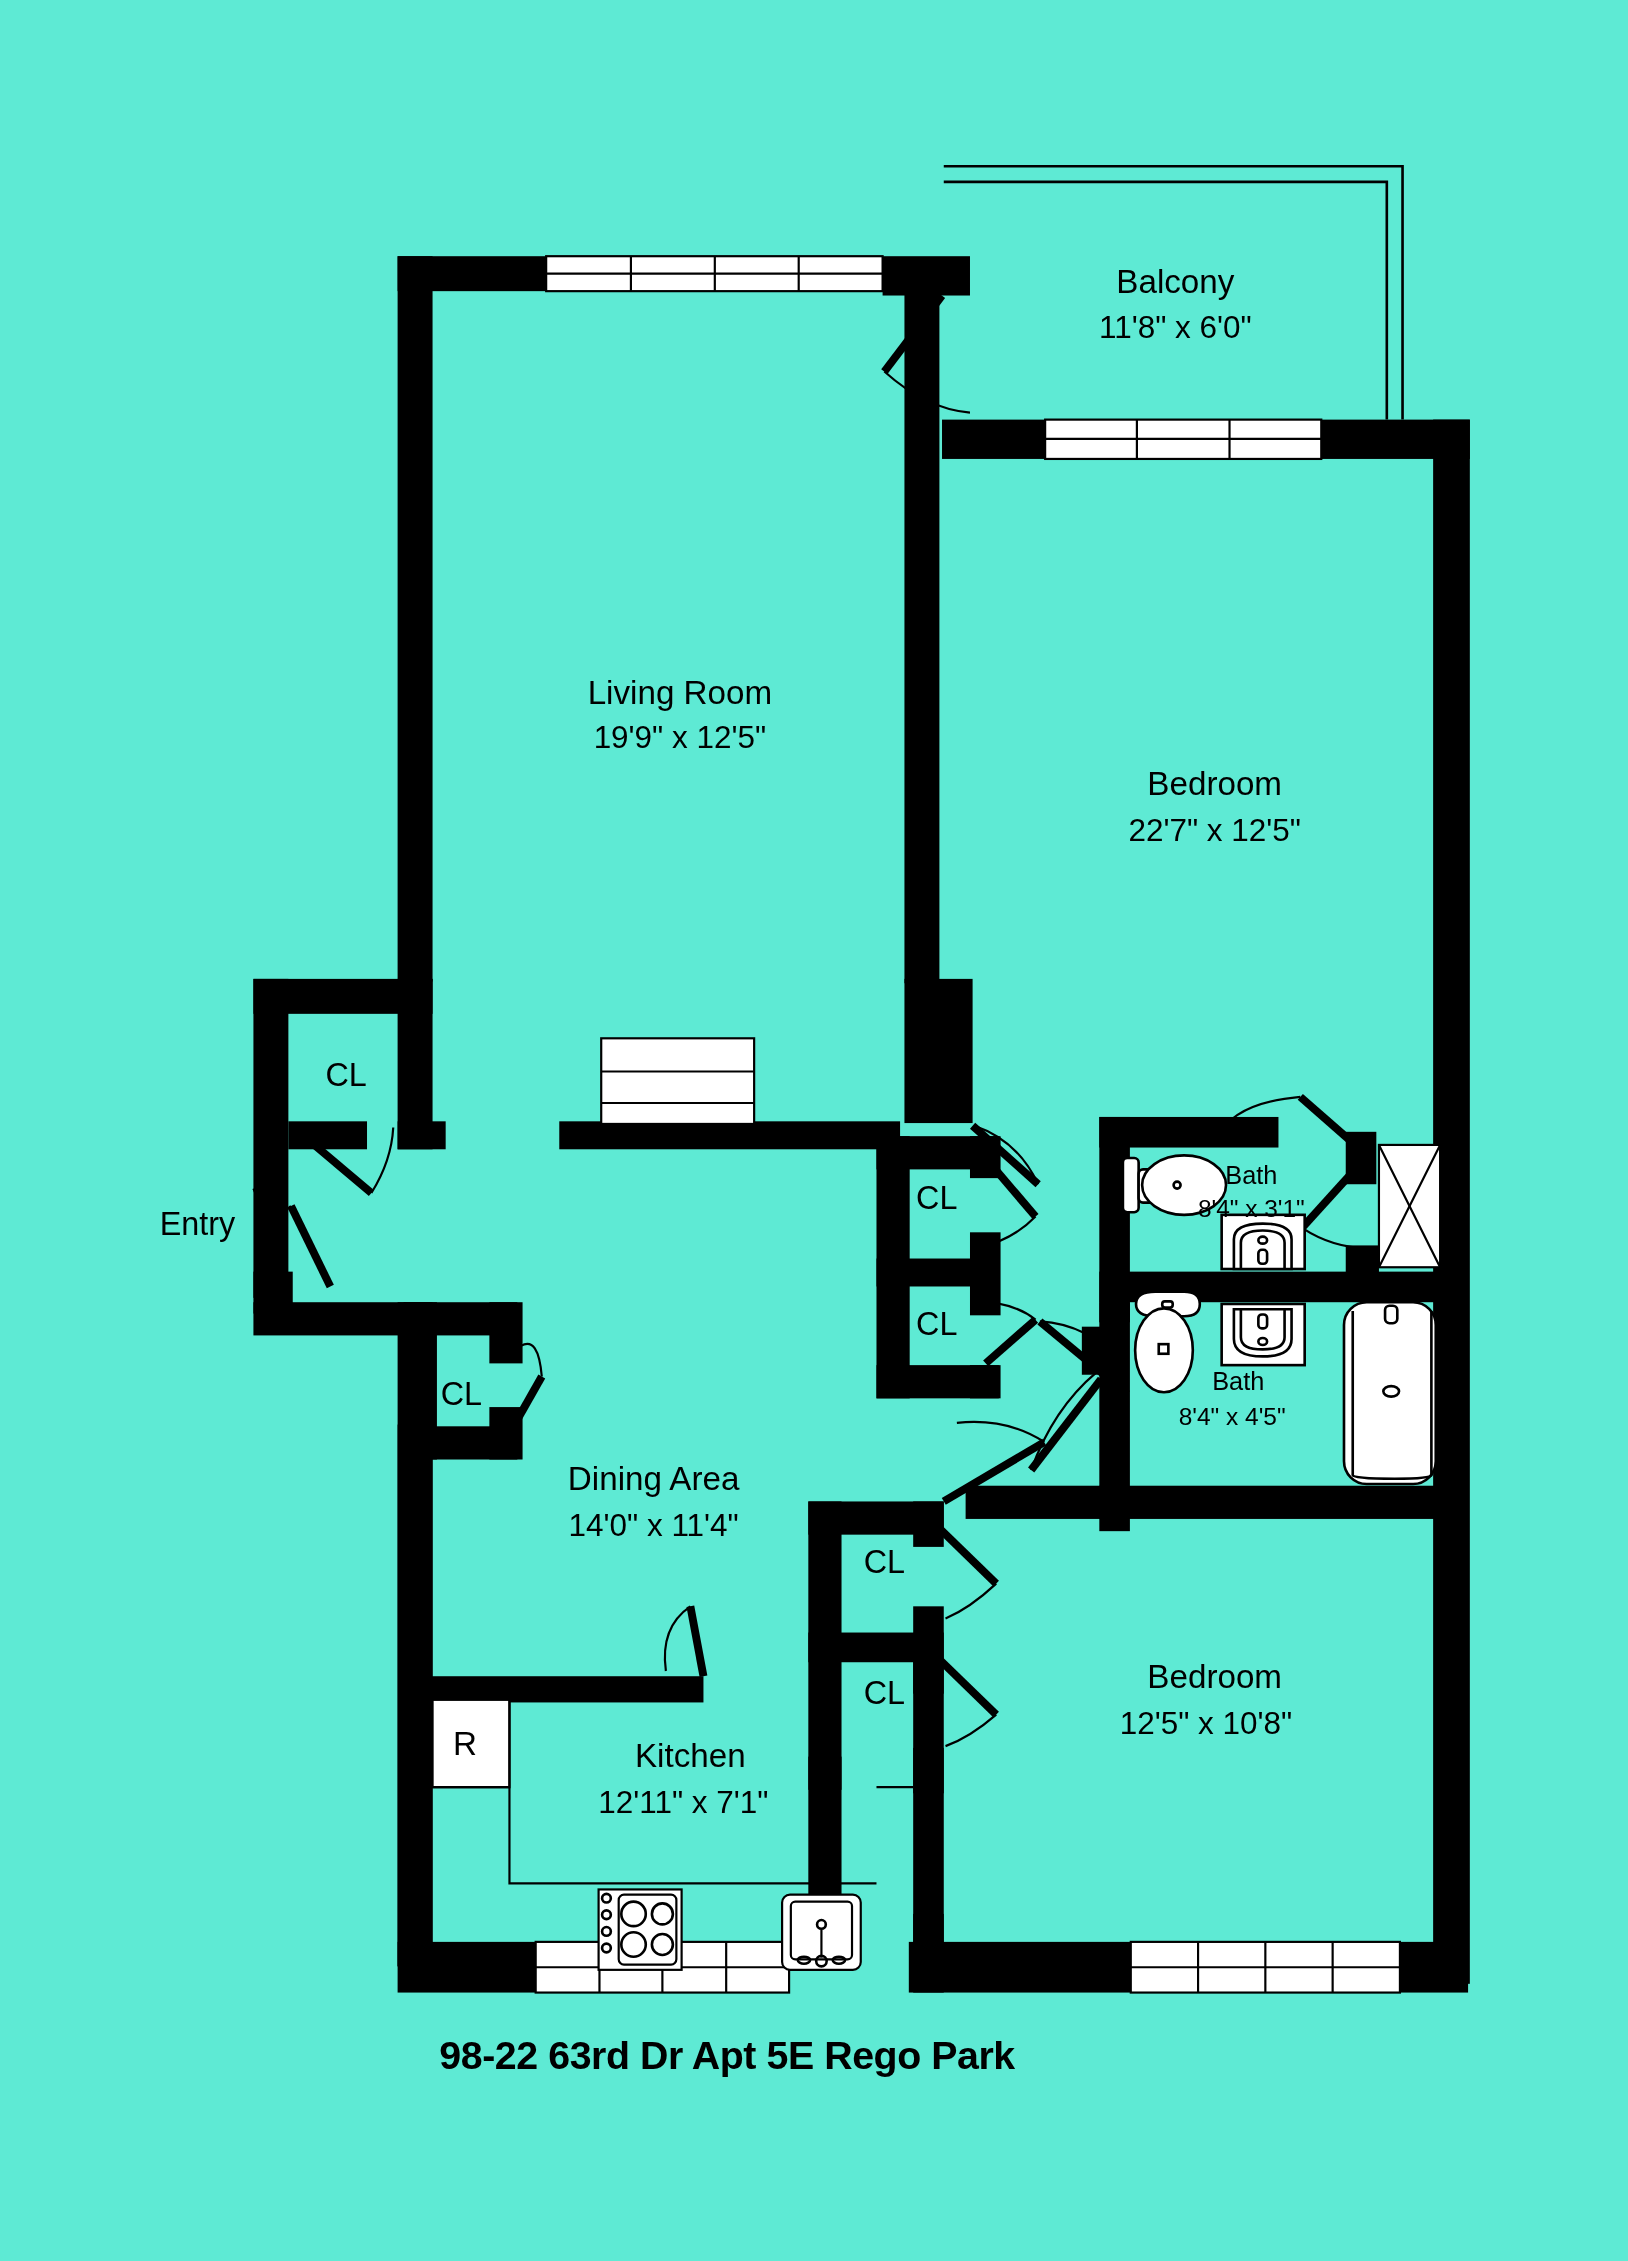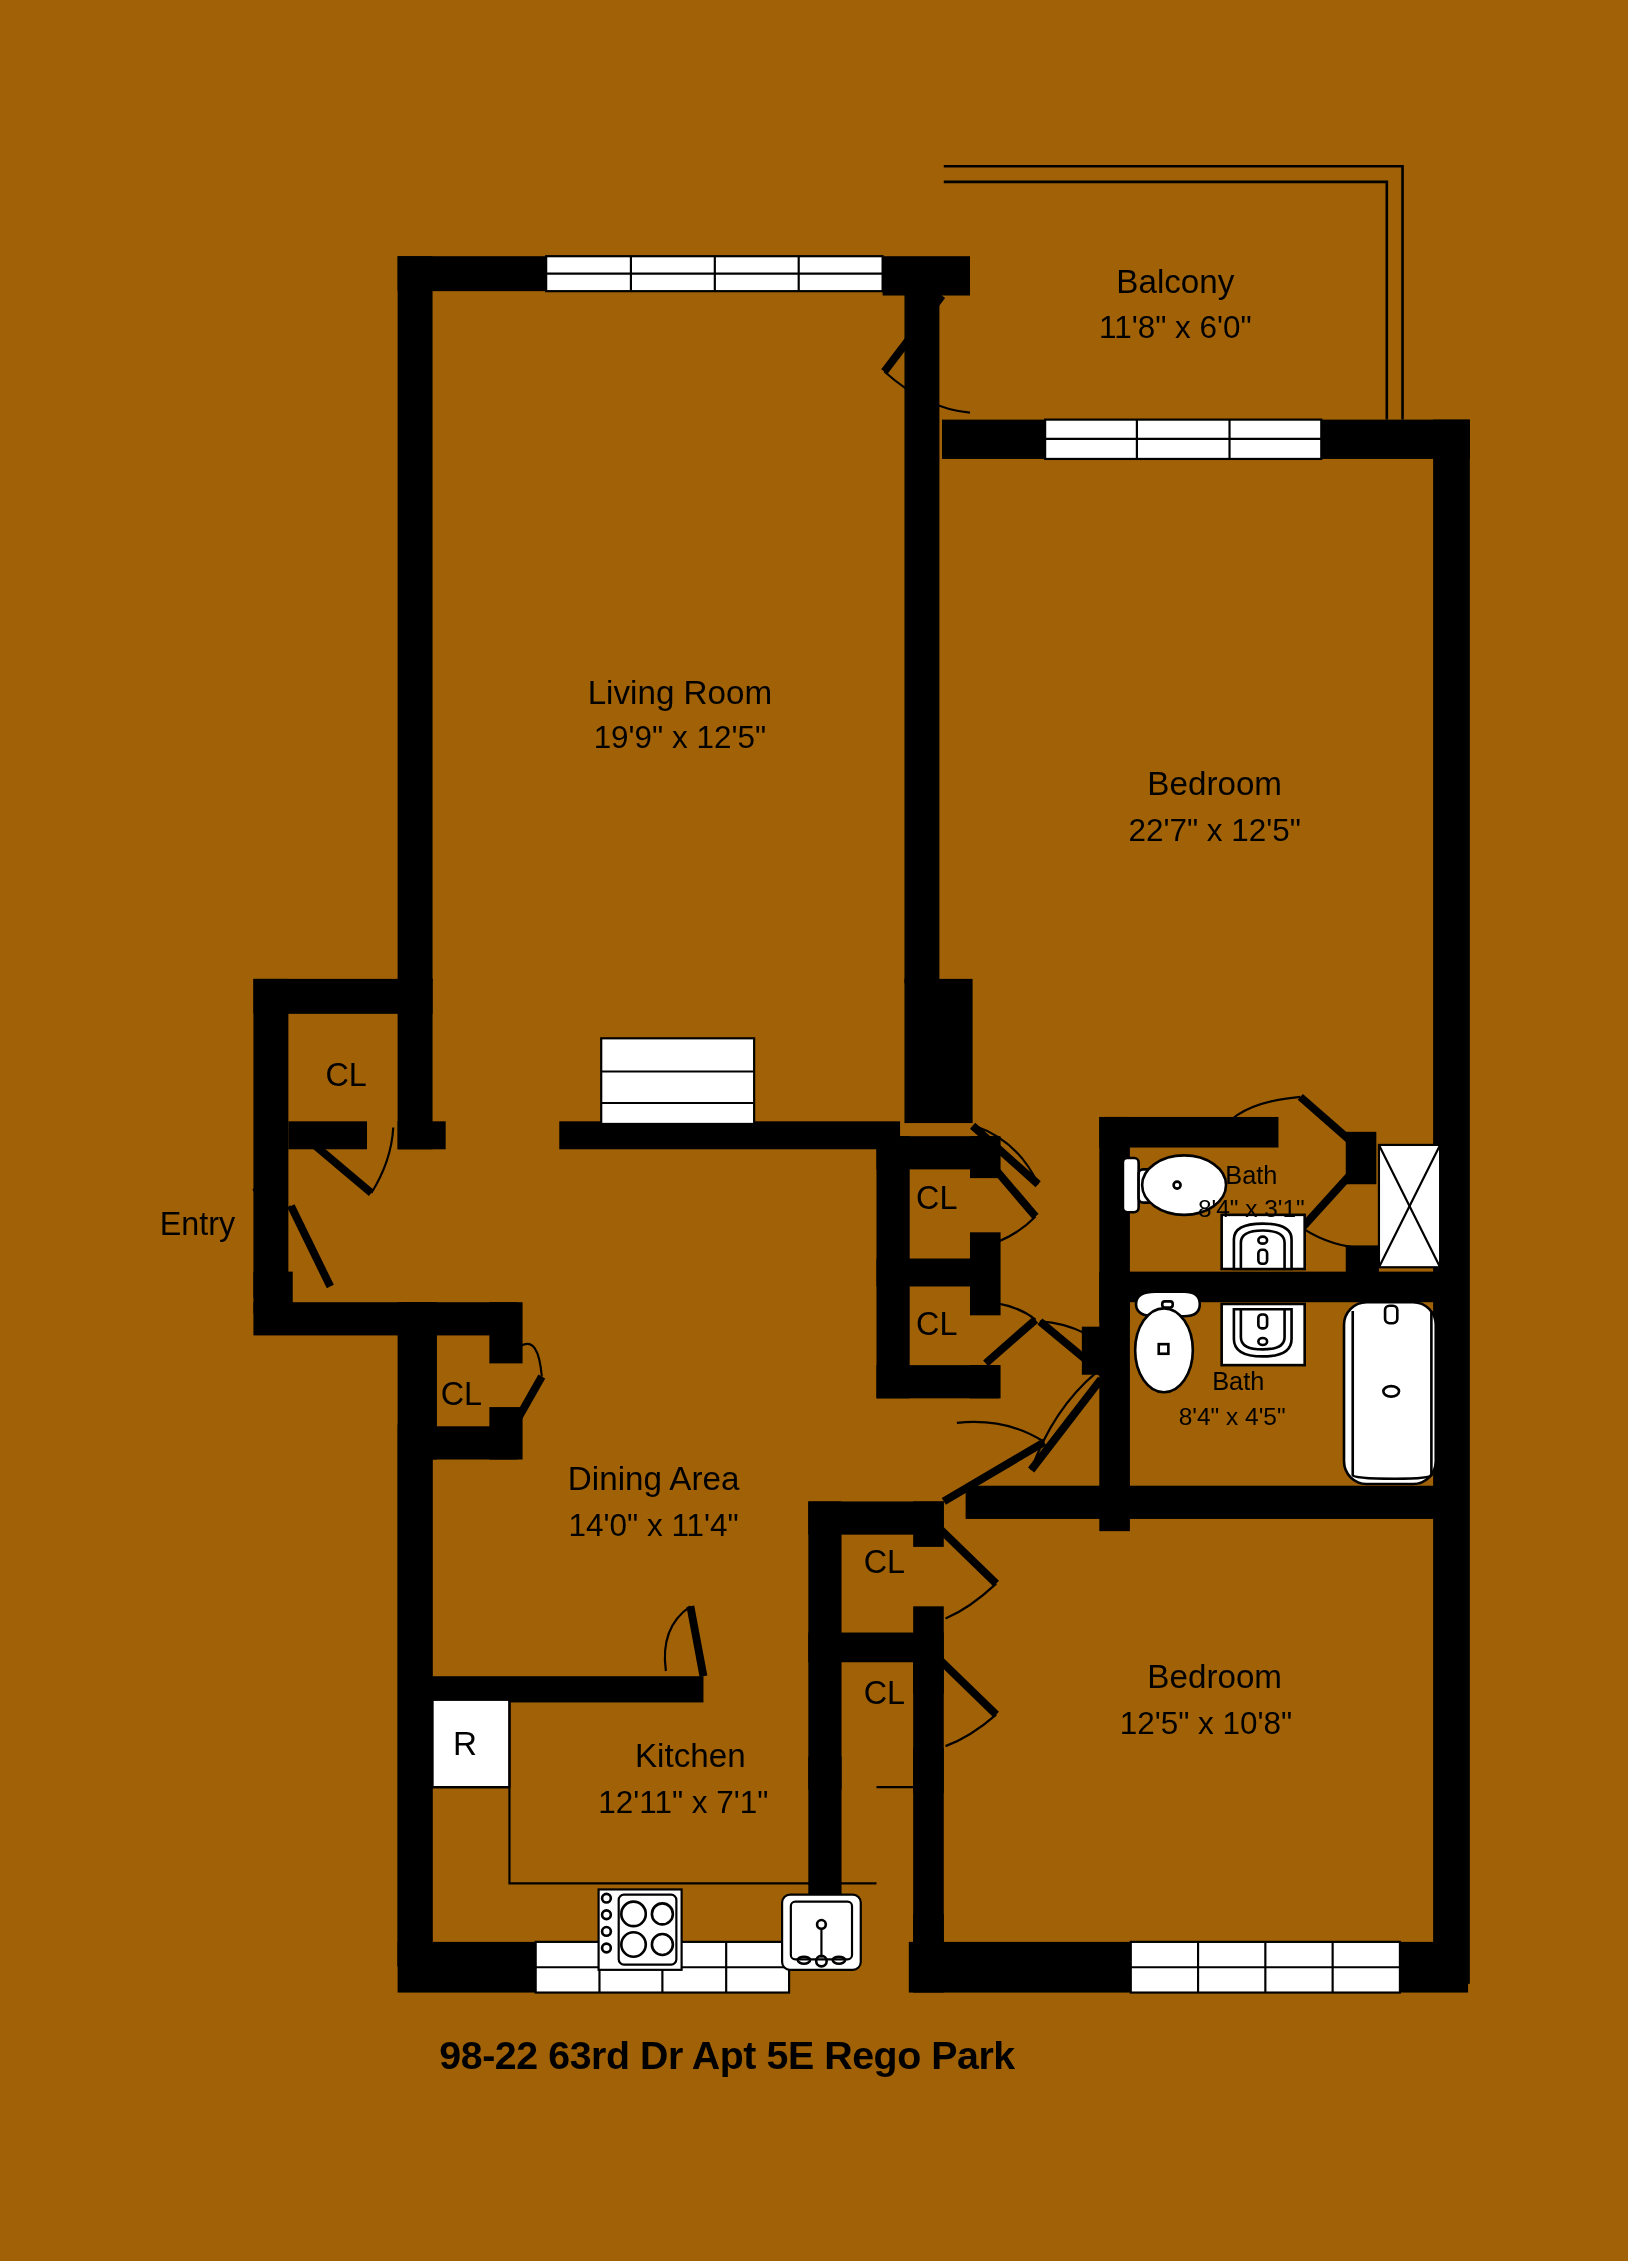--- a/index.html
+++ b/index.html
@@ -10,21 +10,21 @@
   body {
     width: 1628px;
     height: 2261px;
     font-family: "Liberation Sans", sans-serif;
     overflow: hidden;
   }
   #plan-root {
     position: relative;
     width: 1628px;
     height: 2261px;
-    background: #a16207;
+    background: #5eead4;
   }
   svg#floorplan {
     display: block;
     width: 1628px;
     height: 2261px;
   }
   .wall      { fill: #000000; }
   .thin      { fill: none; stroke: #000000; stroke-width: 3; }
   .thin2     { fill: none; stroke: #000000; stroke-width: 2.5; }
   .fixture   { fill: #ffffff; stroke: #000000; stroke-width: 3; }

